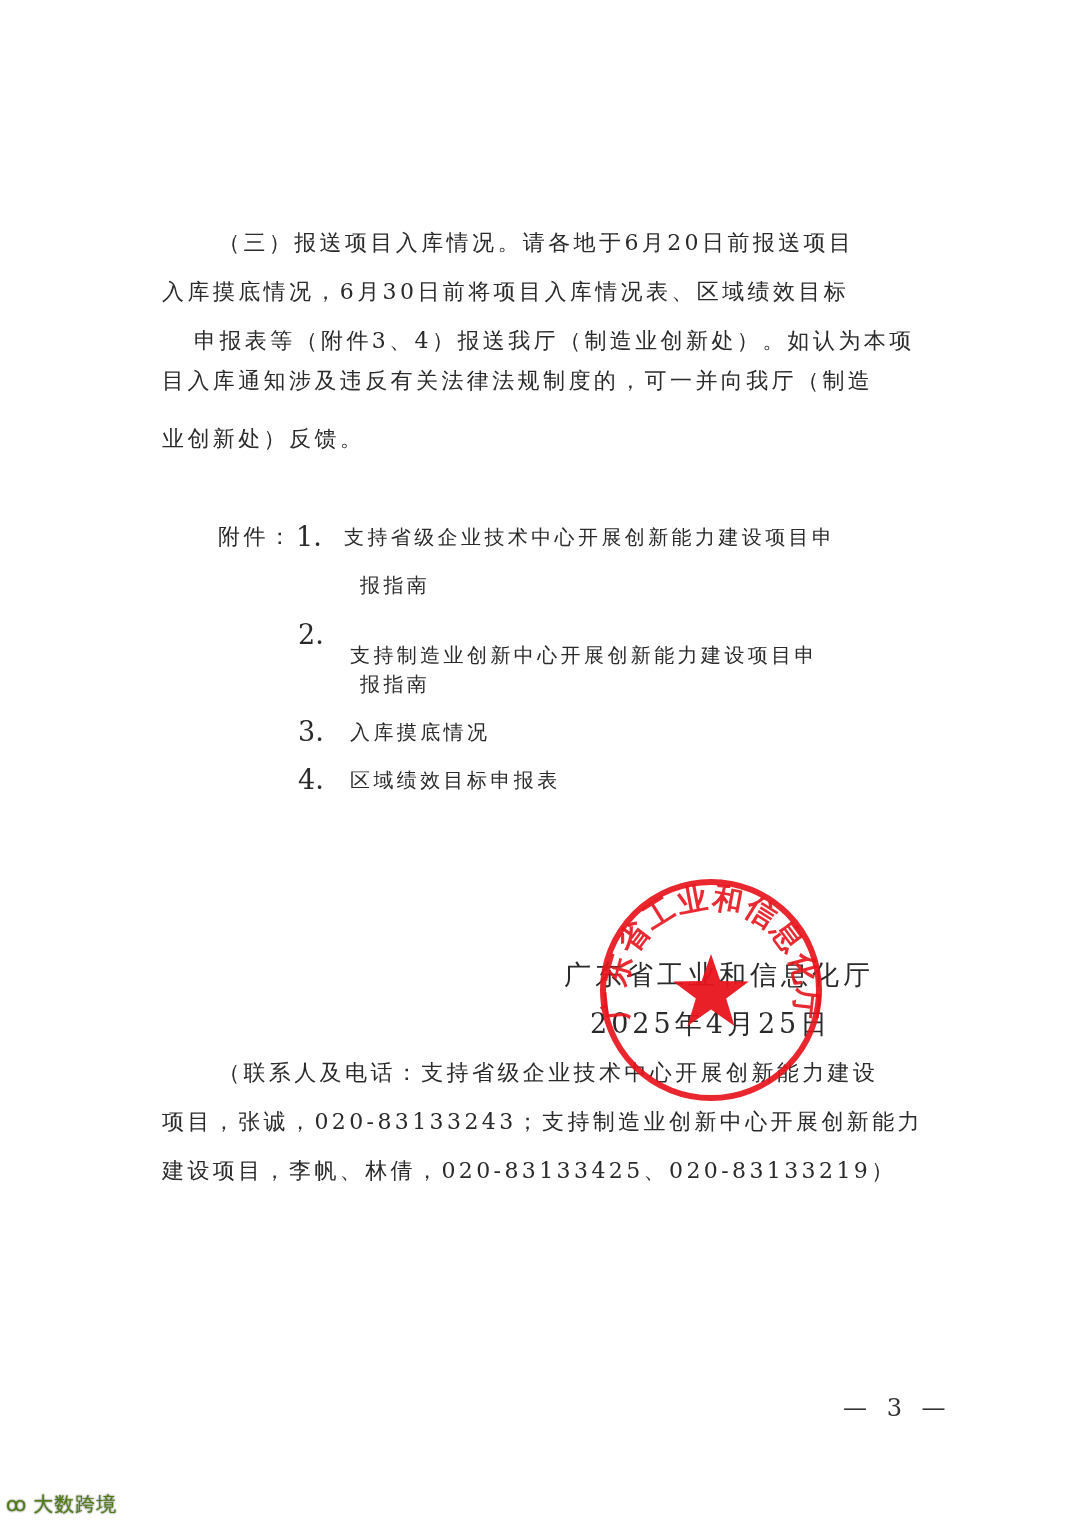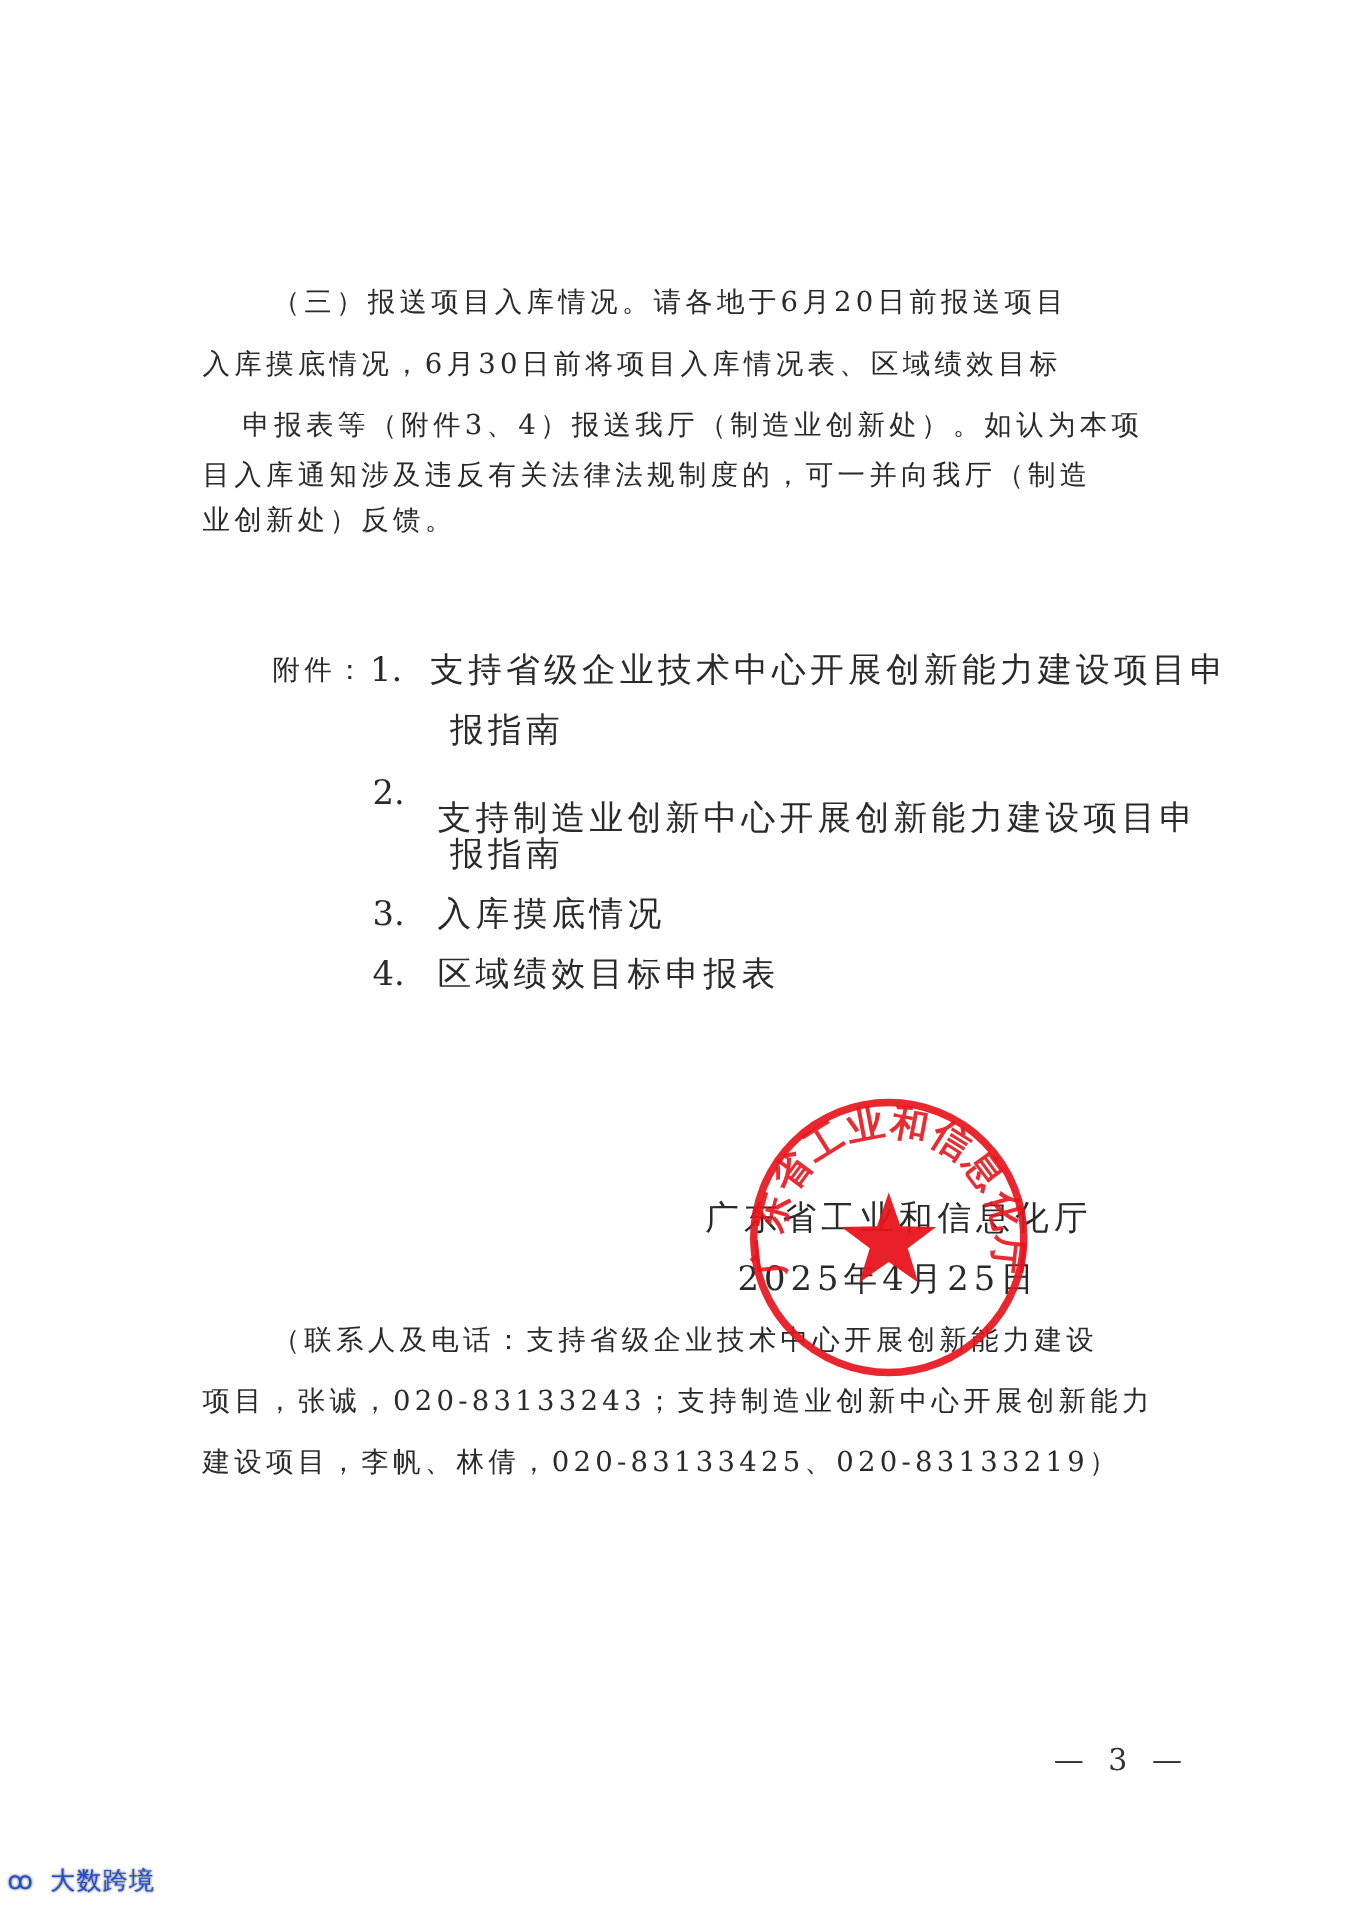--- a/index.html
+++ b/index.html
@@ -4,38 +4,38 @@
 <style>
   html, body { margin: 0; padding: 0; }
   body {
     width: 1080px; height: 1527px; background: #ffffff; position: relative; overflow: hidden;
     font-family: "DejaVu Serif", "Liberation Serif", serif; color: #2a2a2a;
   }
   .line { position: absolute; font-size: 22px; white-space: nowrap; letter-spacing: 3.4px; line-height: 34px; }
   .p1 { left: 162px; }
   .att-head { left: 218px; }
   .num { position: absolute; font-size: 27px; line-height: 34px; }
-  .att-text { position: absolute; font-size: 27px; line-height: 34px; white-space: nowrap; letter-spacing: 3.4px; }
+  .att-text { position: absolute; font-size: 20px; line-height: 34px; white-space: nowrap; letter-spacing: 3.4px; }
   .sig { position: absolute; font-size: 27px; line-height: 34px; white-space: nowrap; letter-spacing: 4px; }
   .page-num { position: absolute; left: 843px; top: 1394px; font-size: 24px; letter-spacing: 6px; color: #333; }
-  .watermark { position: absolute; left: 6px; top: 1490px; font-family: Liberation Mono, monospace; font-size: 20px; color: #1d4ed8;
+  .watermark { position: absolute; left: 6px; top: 1490px; font-family: Liberation Serif, serif; font-size: 20px; color: #4d7c0f;
     text-shadow: 0 0 2px #8a8a8a, 0 0 2px #8a8a8a; letter-spacing: 1px; }
   .stamp { position: absolute; left: 597px; top: 876px; width: 228px; height: 228px; pointer-events: none; }
 </style>
 </head>
 <body>
 
 <div>
 
   <div>
     <div class="line" style="left:218px; top:226px;">（三）报送项目入库情况。请各地于6月20日前报送项目</div>
     <div class="line p1" style="top:275px;">入库摸底情况，6月30日前将项目入库情况表、区域绩效目标</div>
     <div class="line p1" style="top:324px;margin-left:32px;">申报表等（附件3、4）报送我厅（制造业创新处）。如认为本项</div>
     <div class="line p1" style="top:364px;">目入库通知涉及违反有关法律法规制度的，可一并向我厅（制造</div>
-    <div class="line p1" style="top:400px;">业创新处）反馈。</div>
+    <div class="line p1" style="top:422px;">业创新处）反馈。</div>
   </div>
 
   <div>
     <div class="line att-head" style="top:520px;">附件：</div>
 
     <div class="num" style="left:296px; top:520px;">1.</div>
     <div class="att-text" style="left:344px; top:520px;">支持省级企业技术中心开展创新能力建设项目申</div>
     <div class="att-text" style="left:360px; top:568px;">报指南</div>
 
     <div class="num" style="left:298px; top:618px;">2.</div>

